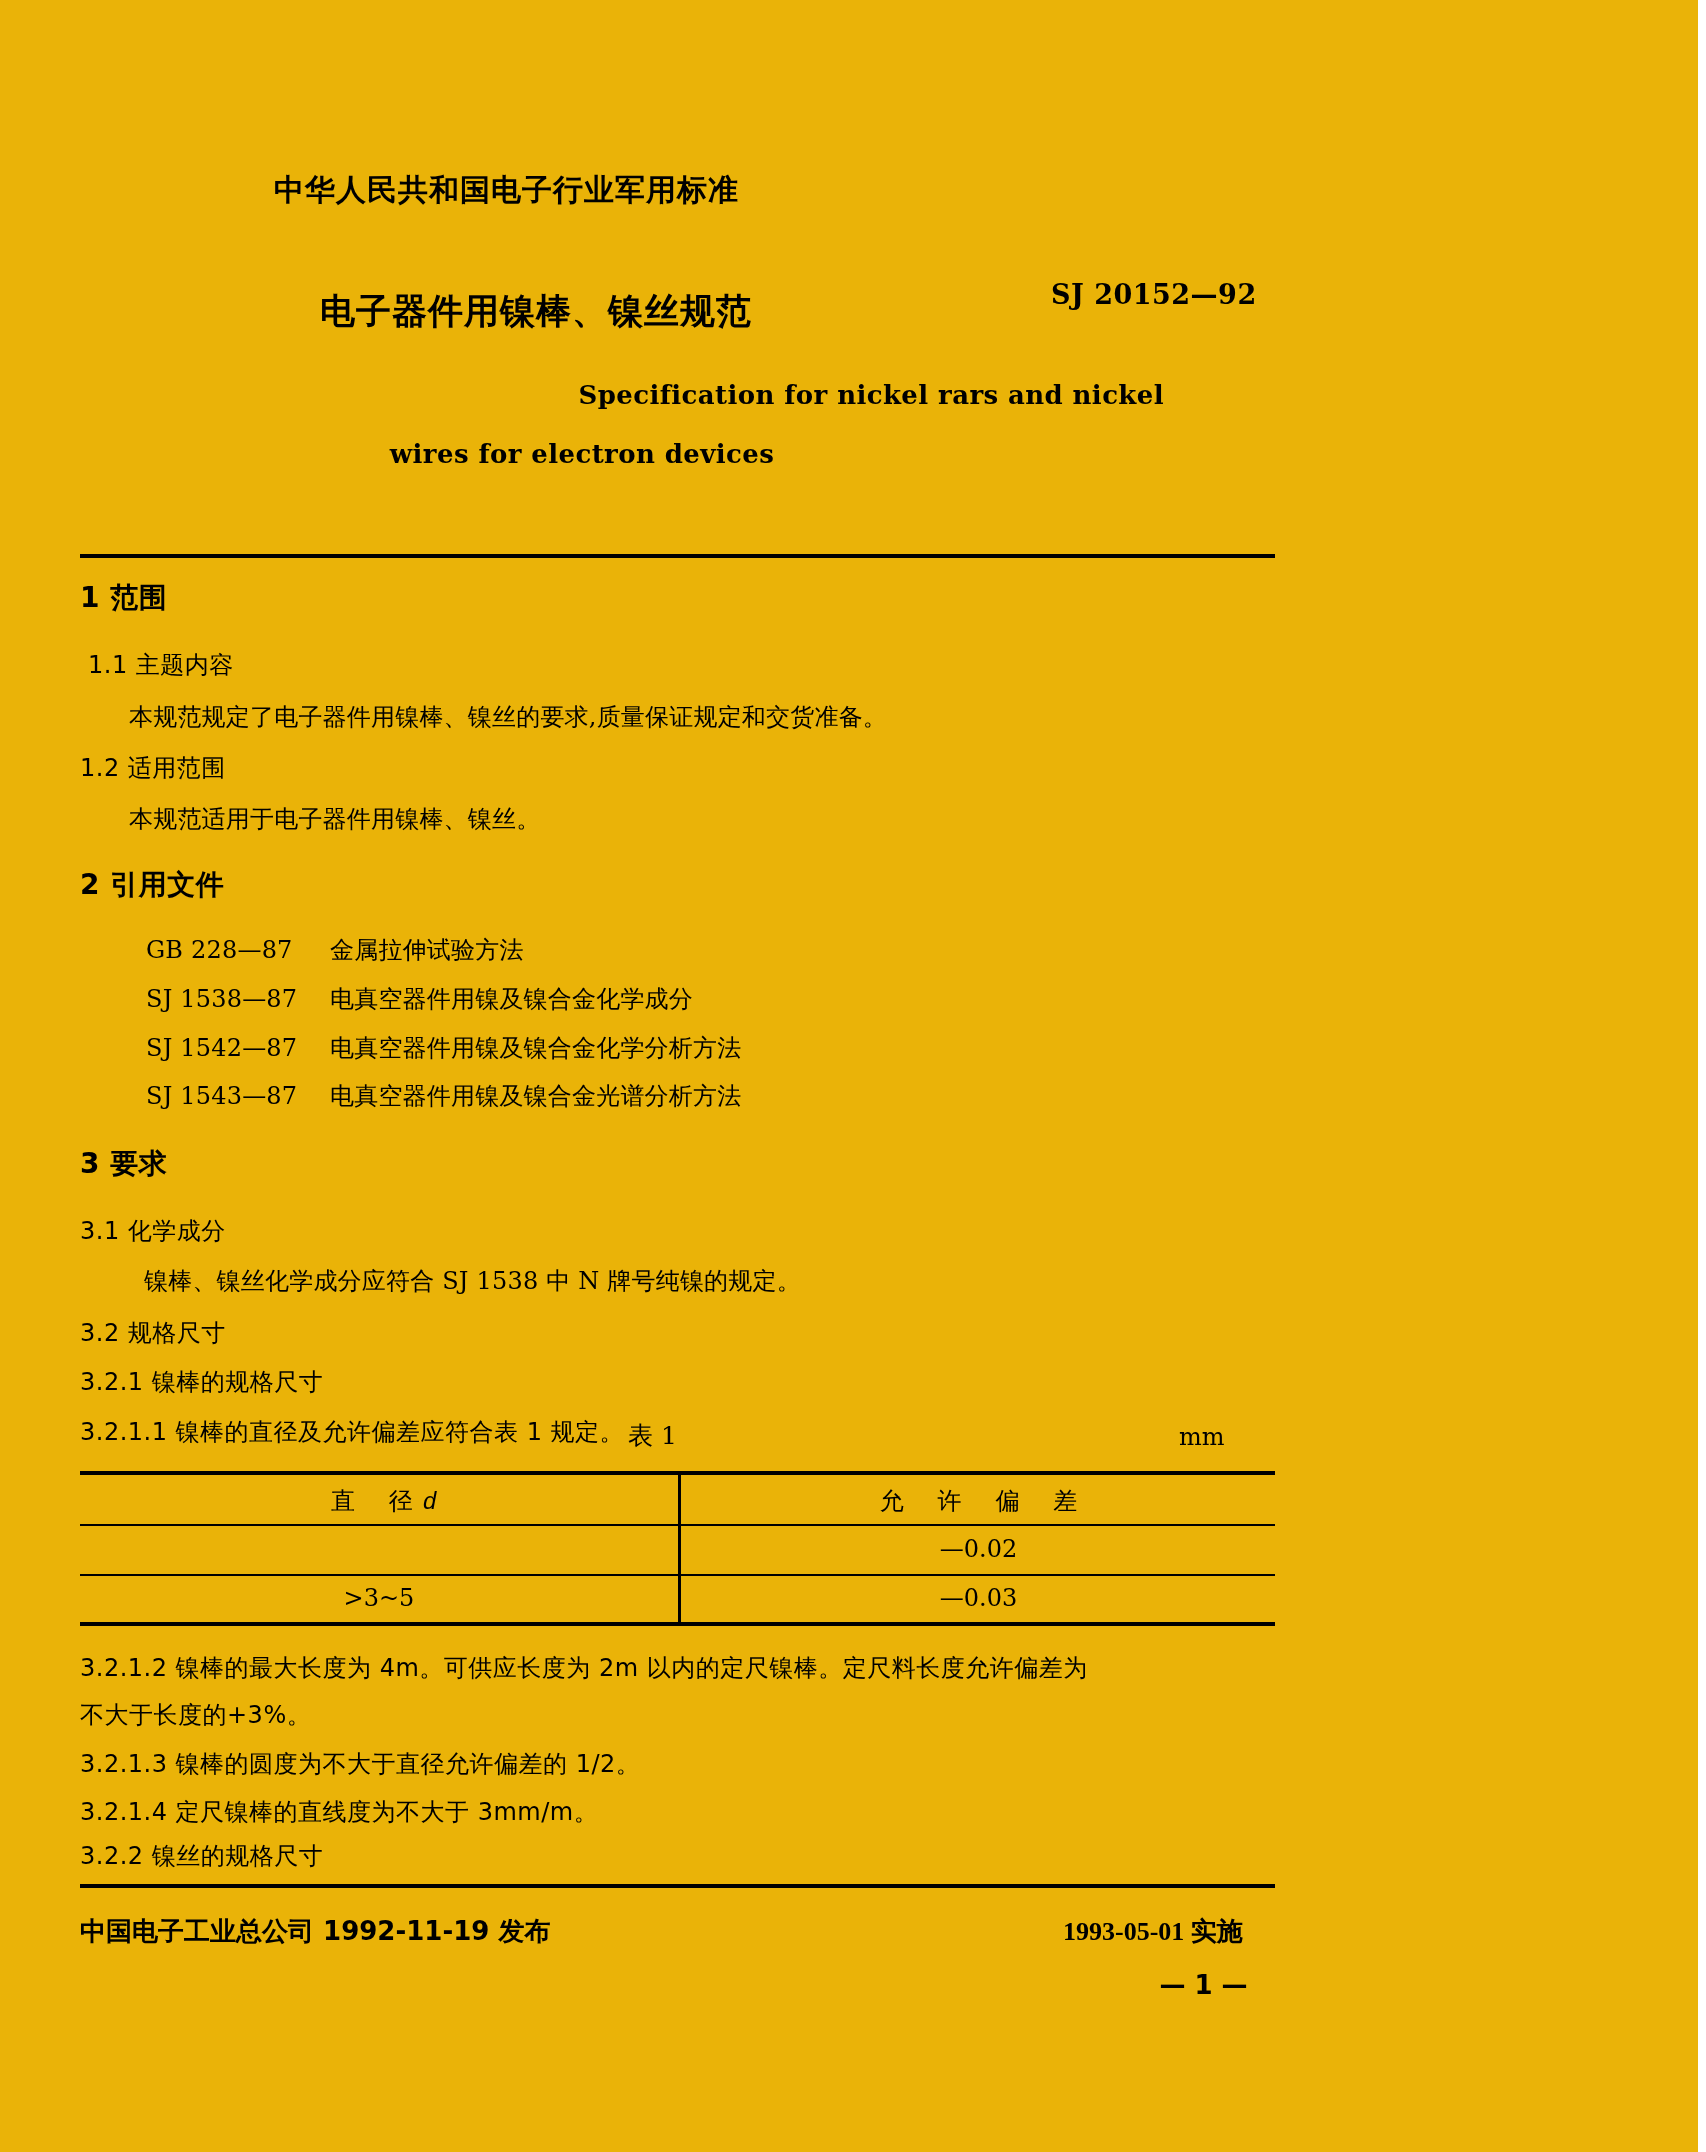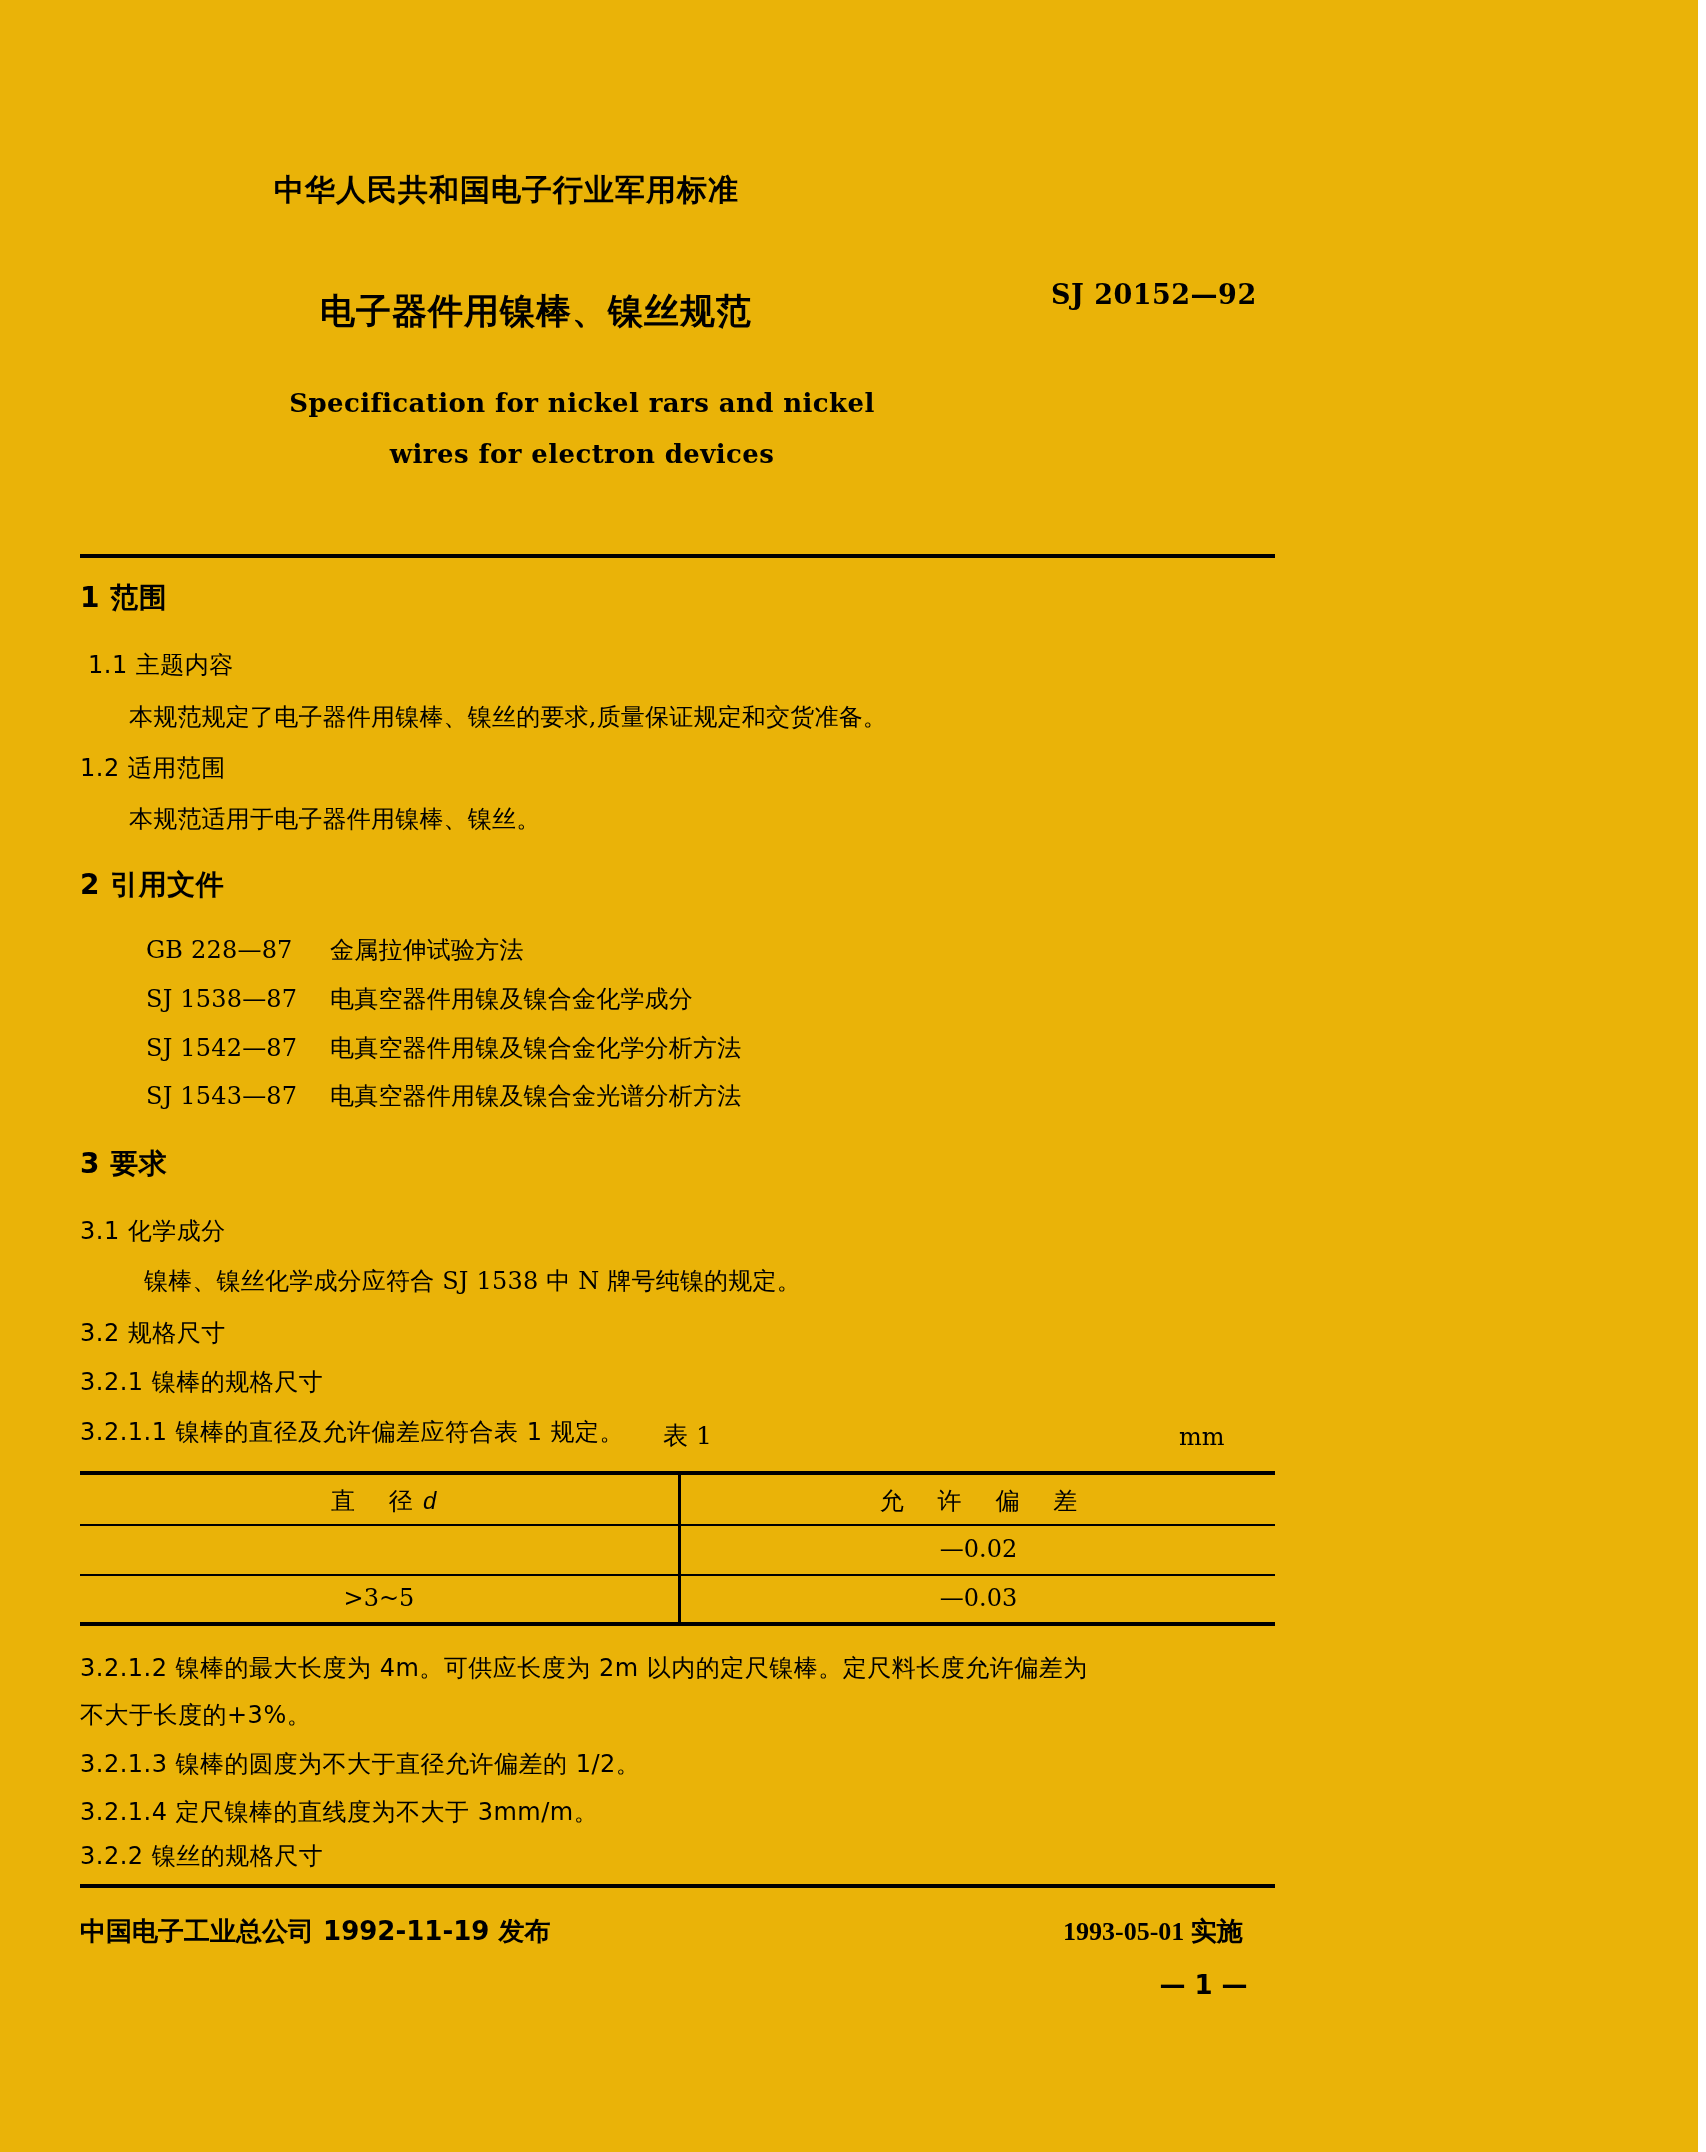--- a/index.html
+++ b/index.html
@@ -56,26 +56,25 @@
     font-size: 27px;
     letter-spacing: 0.5px;
     white-space: nowrap;
   }
 
   .hdr-title-en1 {
     position: absolute;
     left: 0;
     top: 380px;
     width: 1164px;
-    text-align: center;
+    text-align: right;
     font-family: "DejaVu Serif", "Liberation Serif", serif;
     font-weight: bold;
     font-size: 26px;
     letter-spacing: 0.4px;
-    margin-top: 8px;
   }
   .hdr-title-en2 {
     position: absolute;
     left: 0;
     top: 439px;
     width: 1164px;
     text-align: center;
     font-family: "DejaVu Serif", "Liberation Serif", serif;
     font-weight: bold;
     font-size: 26px;
@@ -131,21 +130,21 @@
     letter-spacing: 0.2px;
   }
   .ref-code {
     display: inline-block;
     width: 184px;
   }
 
   
   .tbl-cap {
     position: absolute;
-    left: 663px;
+    left: 628px;
     top: 1419px;
     font-family: "DejaVu Serif", "Liberation Serif", serif;
     font-size: 25px;
     white-space: nowrap;
   }
   .tbl-unit {
     position: absolute;
     left: 1179px;
     top: 1423px;
     font-family: "DejaVu Serif", "Liberation Serif", serif;

